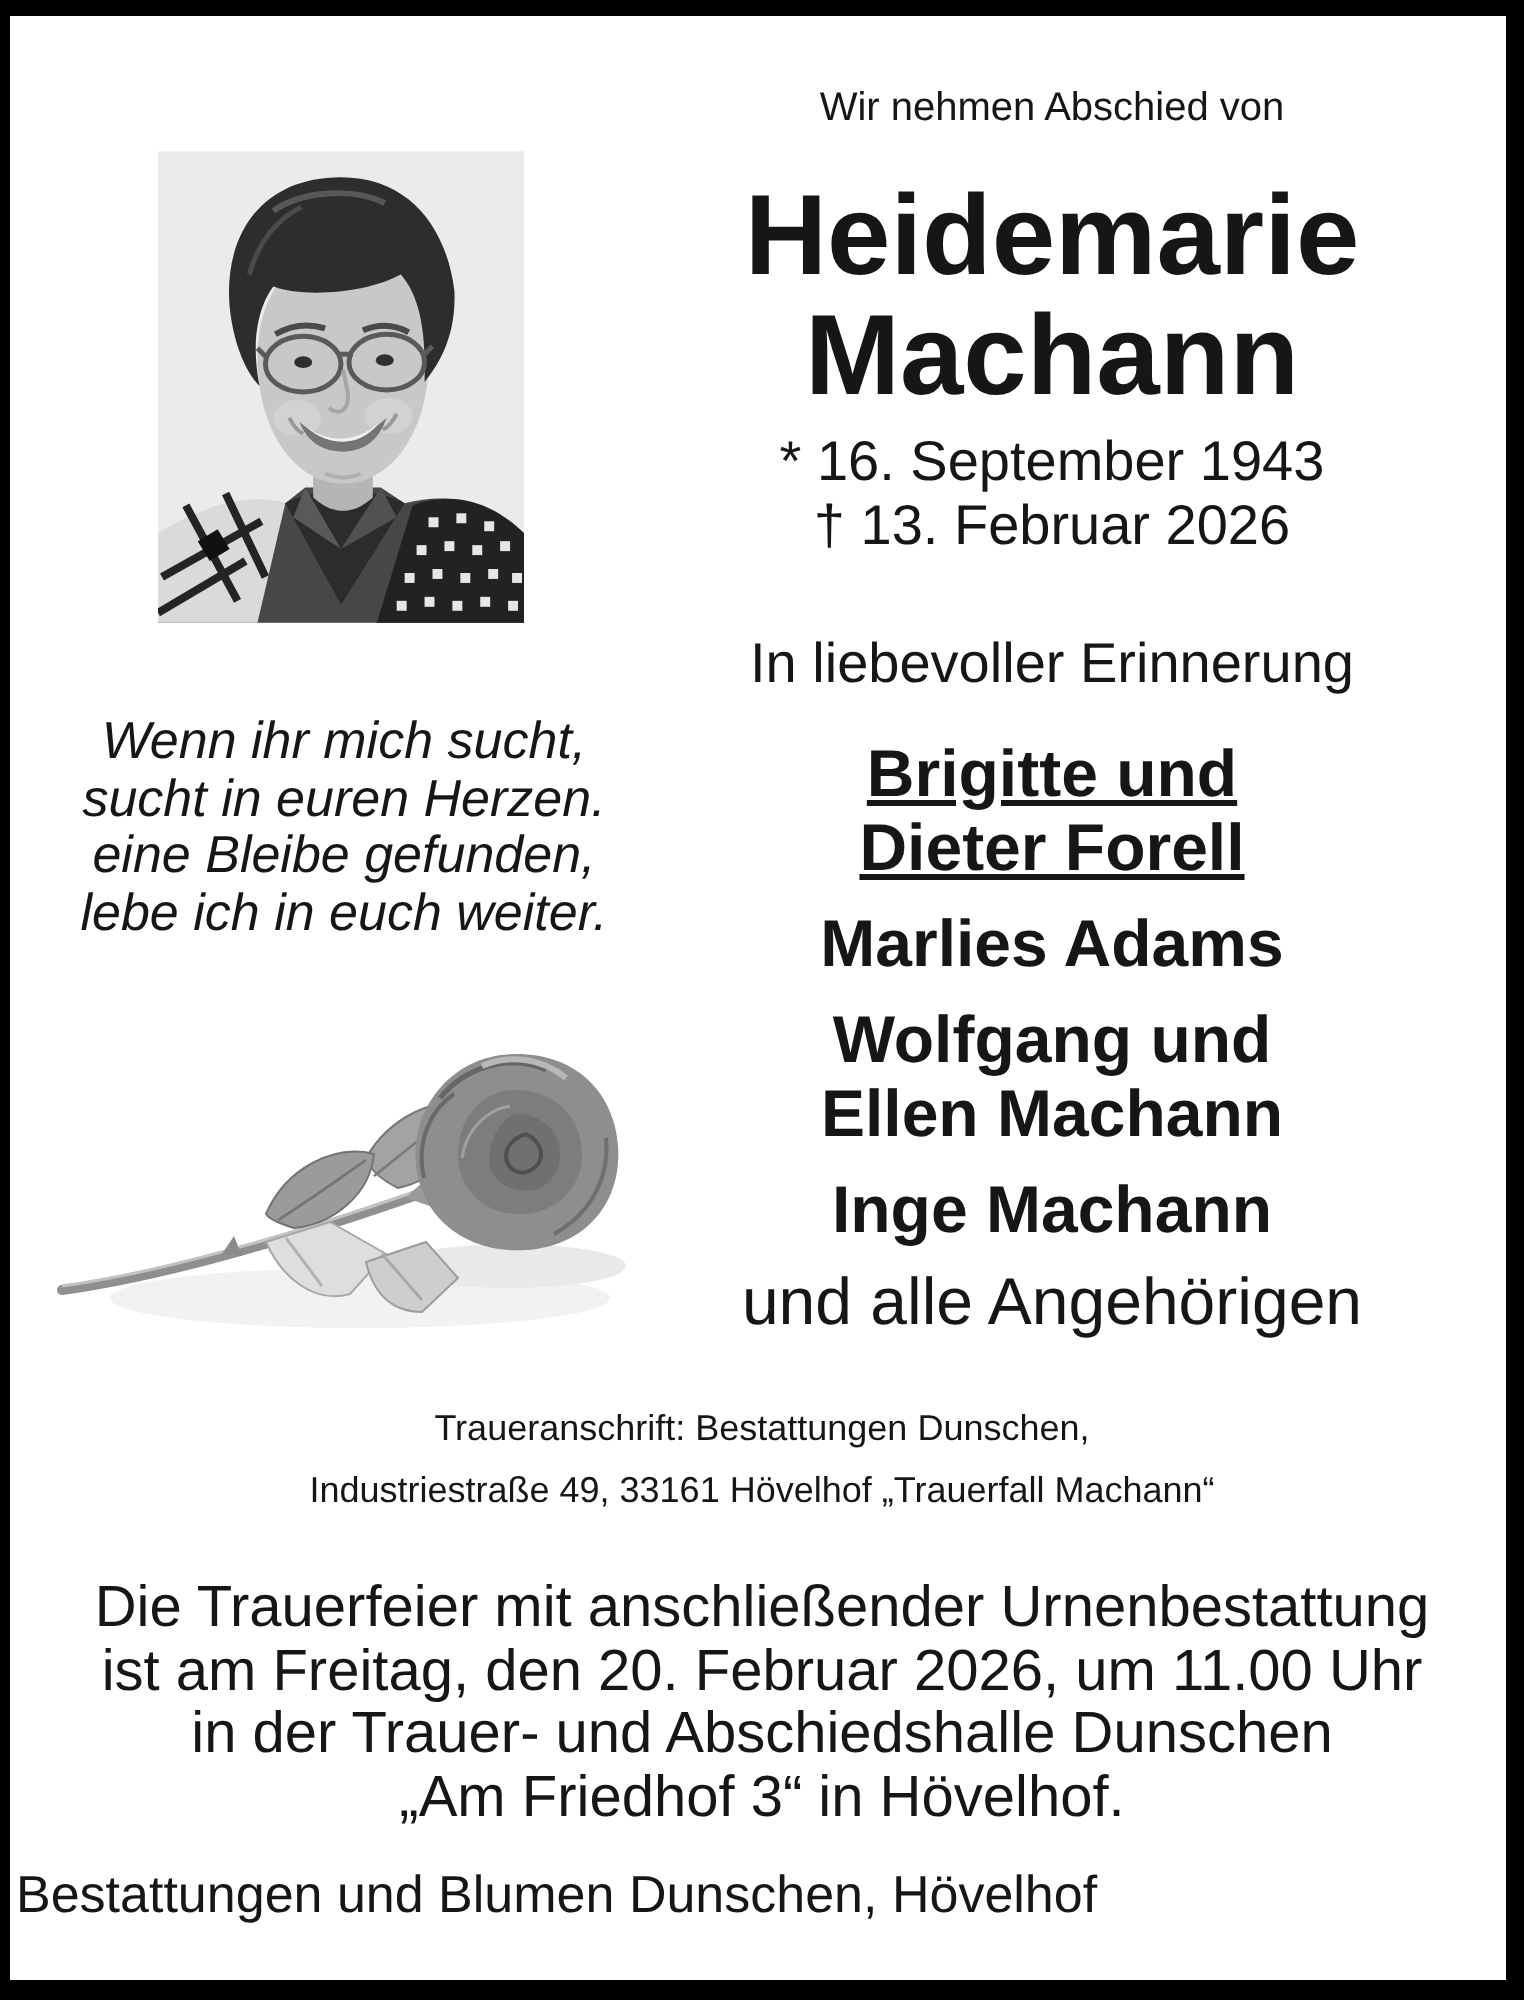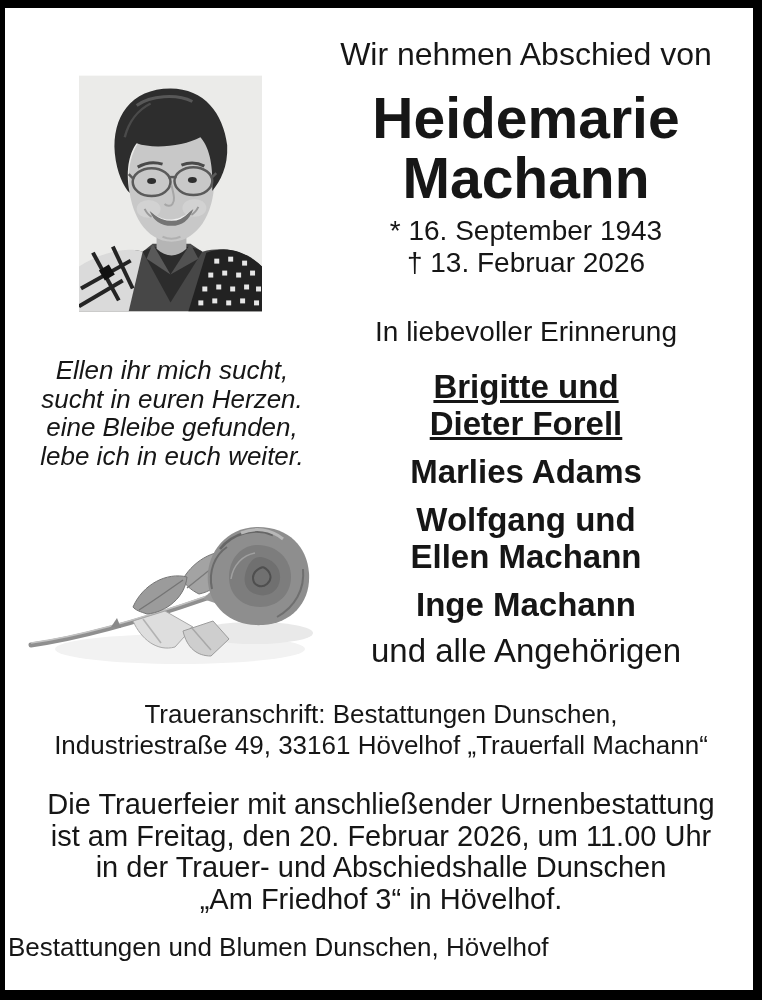--- a/index.html
+++ b/index.html
@@ -23,21 +23,21 @@
     position: absolute;
     left: 79px; top: 75px;
     width: 183px; height: 237px;
   }
   .right-col {
     position: absolute;
     left: 298px; top: 0;
     width: 456px;
     text-align: center;
   }
-  .intro { margin: 38px 0 0 0; font-size: 32px; line-height: 32px; }
+  .intro { margin: 38px 0 0 0; font-size: 20px; line-height: 32px; }
   .name  { margin: 18px 0 0 0; font-size: 57px; line-height: 60px; font-weight: bold; }
   .dates { margin: 7px 0 0 0; font-size: 28px; line-height: 32px; }
   .memory { margin: 37px 0 0 0; font-size: 28px; line-height: 32px; }
   .mourners { font-size: 33px; font-weight: bold; line-height: 37px; }
   .mourner-group { margin-top: 11px; }
   .mourner-group.first { margin-top: 20px; text-decoration: underline; }
   .closing { margin-top: 9px; font-size: 33px; font-weight: normal; line-height: 37px; }
   .poem {
     position: absolute;
     left: 18px; top: 356px;
@@ -48,21 +48,21 @@
   }
   .rose {
     position: absolute;
     left: 15px; top: 515px;
     width: 300px; height: 160px;
   }
   .address {
     position: absolute;
     left: 8px; top: 699px;
     width: 746px;
-    font-size: 26px; line-height: 31px;
+    font-size: 18px; line-height: 31px;
     text-align: center;
   }
   .ceremony {
     position: absolute;
     left: 8px; top: 789px;
     width: 746px;
     font-size: 29px; line-height: 31.5px;
     text-align: center;
   }
   .footer-line {
@@ -176,21 +176,21 @@
         <div>Ellen Machann</div>
       </div>
       <div class="mourner-group">
         <div>Inge Machann</div>
       </div>
       <div class="closing">und alle Angehörigen</div>
     </div>
   </div>
 
   <div class="poem">
-    <div>Ellen ihr mich sucht,</div>
+    <div>Wenn ihr mich sucht,</div>
     <div>sucht in euren Herzen.</div>
     <div>eine Bleibe gefunden,</div>
     <div>lebe ich in euch weiter.</div>
   </div>
 
   <div class="rose">
     <svg viewBox="0 0 300 160" width="300" height="160" xmlns="http://www.w3.org/2000/svg">
       <ellipse cx="165" cy="134" rx="125" ry="15" fill="#f2f2f2"></ellipse>
       <ellipse cx="240" cy="118" rx="58" ry="11" fill="#e9e9e9"></ellipse>
 

